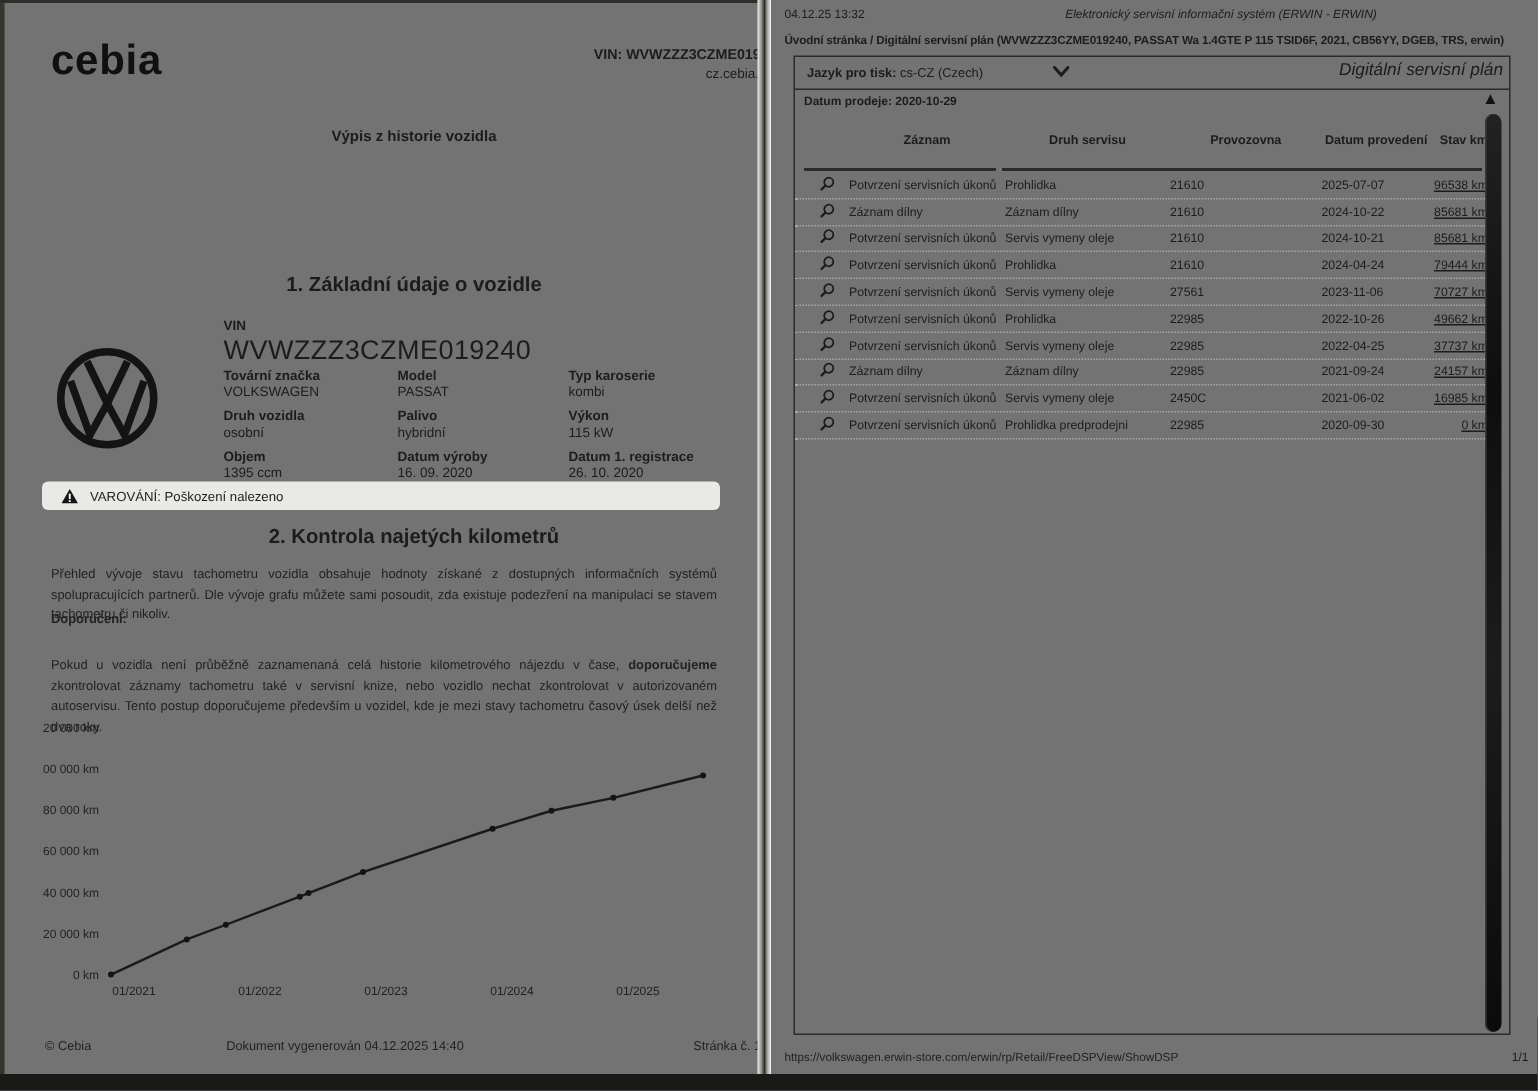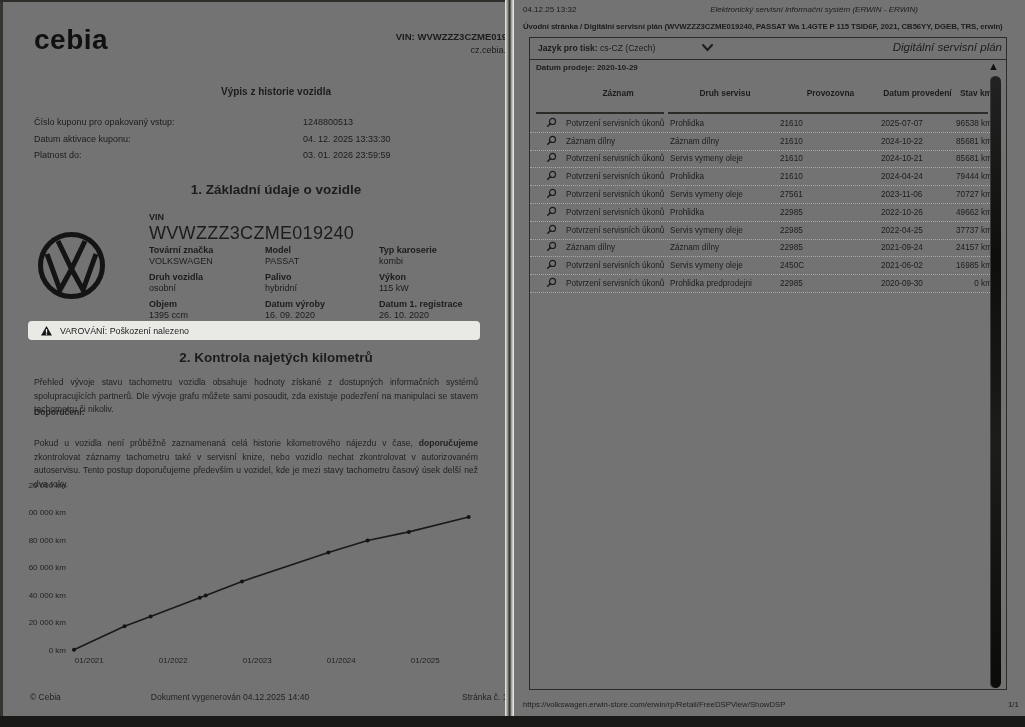--- a/index.html
+++ b/index.html
@@ -53,54 +53,40 @@
   .scroll-up{position:absolute;right:7px;top:1px;font-size:11px;color:#111;line-height:11px;}
   .thead{position:absolute;left:0;top:50px;width:468px;display:grid;
     grid-template-columns:30px 104px 110px 101px 73px 44px;padding-left:6px;font-size:8.4px;font-weight:700;}
   .thead .h{text-align:center;} .thead .h.right{text-align:right;padding-right:6px;}
   .hline{position:absolute;height:1.6px;background:#2b2b28;top:74px;}
   .hline.a{left:6px;width:128px;} .hline.b{left:138px;width:320px;}
   #service-rows{position:absolute;left:0;top:77px;width:468px;}
   .srow{display:grid;grid-template-columns:30px 104px 110px 101px 73px 44px;padding-left:6px;
     height:17.8px;align-items:center;font-size:8.2px;border-bottom:1px dotted #a9a9a4;box-sizing:border-box;}
   .srow .icon{text-align:center;}
-  .srow .right{text-align:right;padding-right:6px;}
+  .srow .right{text-align:right;padding-right:6px;text-decoration:underline;}
   #scrollbar{position:absolute;left:476px;top:76px;width:11px;height:612px;border-radius:6px;
     background:linear-gradient(180deg,#222 0%,#0e0e0c 30%,#1c1c1a 60%,#0b0b09 100%);box-shadow:inset 1px 0 0 #3a3a36;}
   .rfooter-url{left:9px;top:700px;font-size:7.8px;color:#1f1f1f;}
   .rfooter-page{right:6px;top:700px;font-size:8px;}
 </style>
 </head>
 <body>
 
 <div id="scan">
   <div id="top-edge"></div>
 
   <div class="page" id="left-page">
     <div class="abs cebia-logo">cebia</div>
     <div class="abs vin-head">
       <b>VIN: WVWZZZ3CZME019240</b><br>
       <span>cz.cebia.com</span>
     </div>
     <div class="abs doc-title">Výpis z historie vozidla</div>
 
-    <div class="abs" id="coupon-rows">
-        <div class="coupon-row">
-          <span>Číslo kuponu pro opakovaný vstup:</span>
-          <span>1248800513</span>
-        </div>
-        <div class="coupon-row">
-          <span>Datum aktivace kuponu:</span>
-          <span>04. 12. 2025 13:33:30</span>
-        </div>
-        <div class="coupon-row">
-          <span>Platnost do:</span>
-          <span>03. 01. 2026 23:59:59</span>
-        </div>
-      </div>
 
     <div class="abs sec-title sec1">1. Základní údaje o vozidle</div>
 
     <svg class="abs vw-badge" width="75" height="75" viewBox="0 0 75 75">
       <circle cx="37.5" cy="37.5" r="31" fill="none" stroke="#141414" stroke-width="5"></circle>
       <path d="M 24 13 L 37.5 41 L 51 13" fill="none" stroke="#141414" stroke-width="5" stroke-linejoin="miter"></path>
       <path d="M 13 26 L 26 62 L 37.5 41 L 49 62 L 62 26" fill="none" stroke="#141414" stroke-width="5" stroke-linejoin="miter"></path>
     </svg>
 
     <div class="abs vin-lbl">VIN</div>

